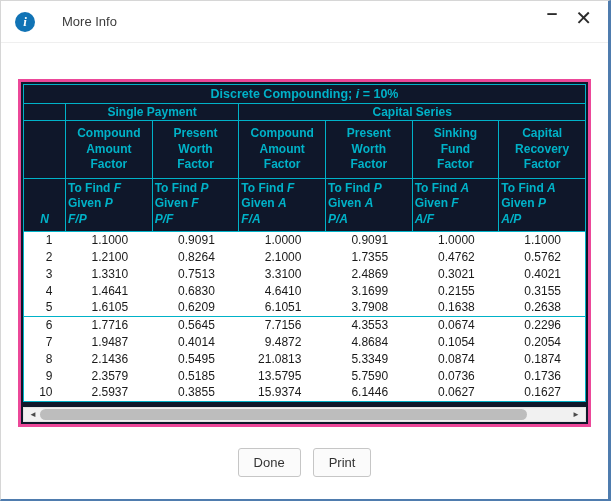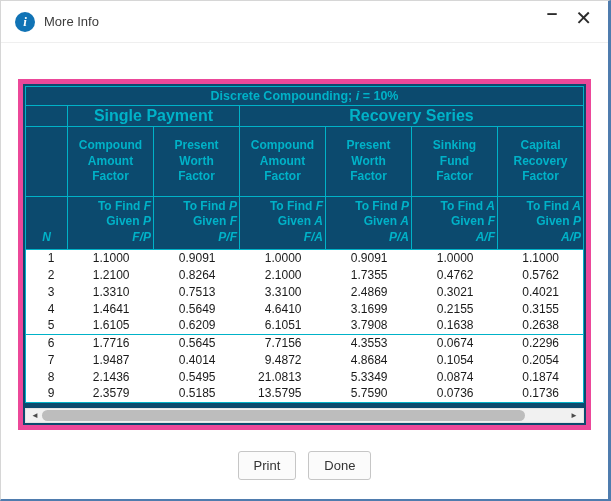--- a/index.html
+++ b/index.html
@@ -16,39 +16,39 @@
     overflow:hidden;
   }
   
   .titlebar{ display:flex; align-items:center; height:42px; padding:0 12px 0 14px; border-bottom:1px solid #efefef; }
   .info-icon{
     width:20px; height:20px; border-radius:50%; background:var(--info);
     color:#fff; display:flex; align-items:center; justify-content:center;
     font-family:"Liberation Serif", serif; font-style:italic; font-weight:bold; font-size:13px;
     flex:0 0 auto;
   }
-  .dialog-title{ margin-left:9px; font-size:13px; color:#3c3c3c; }
+  .dialog-title{ margin-left:27px; font-size:13px; color:#3c3c3c; }
   .controls{ margin-left:auto; display:flex; align-items:flex-start; gap:10px; }
   .controls button{ background:none; border:none; cursor:pointer; padding:2px 4px; color:#2b2b2b; font-family:inherit; }
   .btn-min{ font-size:19px; font-weight:bold; line-height:14px; position:relative; top:-6px; }
   .btn-close{ font-size:20px; font-weight:300; line-height:20px; position:relative; top:-4px; }
   
   .content{ padding:36px 17px 0; }
-  .table-outer{ border:5px solid #ec4899; padding:2px 2px 2px; background:#0c4a6e; }
+  .table-outer{ border:3px solid #ec4899; padding:2px 2px 2px; background:#0f172a; }
   table{ width:100%; border-collapse:collapse; table-layout:fixed; }
   col.col-n{ width:42px; }
   thead th{
     border:1px solid var(--accent); color:var(--accent);
     font-weight:bold; font-size:12px; text-align:center; padding:1px 2px;
   }
   .title-row th{ font-size:12.5px; padding:2px; }
-  .group-row th{ font-size:16px; padding:1px 2px; }
-  .factor-row th{ line-height:1.3; padding:11px 2px; white-space:pre-line; }
+  .group-row th{ font-size:12px; padding:1px 2px; }
+  .factor-row th{ line-height:1.3; padding:5px 2px; white-space:pre-line; }
   .sub-row th{ line-height:1.3; padding:2px 2px 3px; vertical-align:bottom; }
-  .sub-row .line{ text-align:right; }
+  .sub-row .line{ text-align:left; }
   tbody{ border:1px solid var(--accent); }
   tbody td{
     font-size:12px; color:#1a1a1a; text-align:right; height:17px;
     padding:0 24px 0 0; background:#fff;
   }
   tbody td.n-cell{ padding-right:13px; }
   tr.group-sep td{ border-bottom:1px solid var(--accent); }
   
   .scrollbar{
     margin-top:5px; height:15px; background:#f1f1f1; border:1px solid #e4e4e4;
@@ -92,21 +92,21 @@
             <col>
             <col>
         </colgroup>
         <thead>
           <tr class="title-row">
             <th colspan="7"><span>Discrete Compounding; </span><i>i</i><span> = 10%</span></th>
           </tr>
           <tr class="group-row">
             <th></th>
             <th colspan="2">Single Payment</th>
-            <th colspan="4">Recovery Series</th>
+            <th colspan="4">Capital Series</th>
           </tr>
           <tr class="factor-row">
             <th></th>
             <th>Compound
 Amount
 Factor</th>
             <th>Present
 Worth
 Factor</th>
             <th>Compound
@@ -180,21 +180,21 @@
             <td>1.3310</td>
             <td>0.7513</td>
             <td>3.3100</td>
             <td>2.4869</td>
             <td>0.3021</td>
             <td>0.4021</td>
           </tr>
           <tr>
             <td class="n-cell">4</td>
             <td>1.4641</td>
-            <td>0.5649</td>
+            <td>0.6830</td>
             <td>4.6410</td>
             <td>3.1699</td>
             <td>0.2155</td>
             <td>0.3155</td>
           </tr>
           <tr class="group-sep">
             <td class="n-cell">5</td>
             <td>1.6105</td>
             <td>0.6209</td>
             <td>6.1051</td>
@@ -231,31 +231,40 @@
           </tr>
           <tr>
             <td class="n-cell">9</td>
             <td>2.3579</td>
             <td>0.5185</td>
             <td>13.5795</td>
             <td>5.7590</td>
             <td>0.0736</td>
             <td>0.1736</td>
           </tr>
+          <tr>
+            <td class="n-cell">10</td>
+            <td>2.5937</td>
+            <td>0.3855</td>
+            <td>15.9374</td>
+            <td>6.1446</td>
+            <td>0.0627</td>
+            <td>0.1627</td>
+          </tr>
         </tbody>
       </table>
 
       <div class="scrollbar">
         <span class="sb-arrow">◄</span>
         <div class="sb-track">
           <div class="sb-thumb"></div>
         </div>
         <span class="sb-arrow">►</span>
       </div>
     </div>
 
     <div class="actions">
+      <button class="action-btn">Done</button>
       <button class="action-btn">Print</button>
-      <button class="action-btn">Done</button>
     </div>
   </div>
 
 </div>
 
 </body></html>

